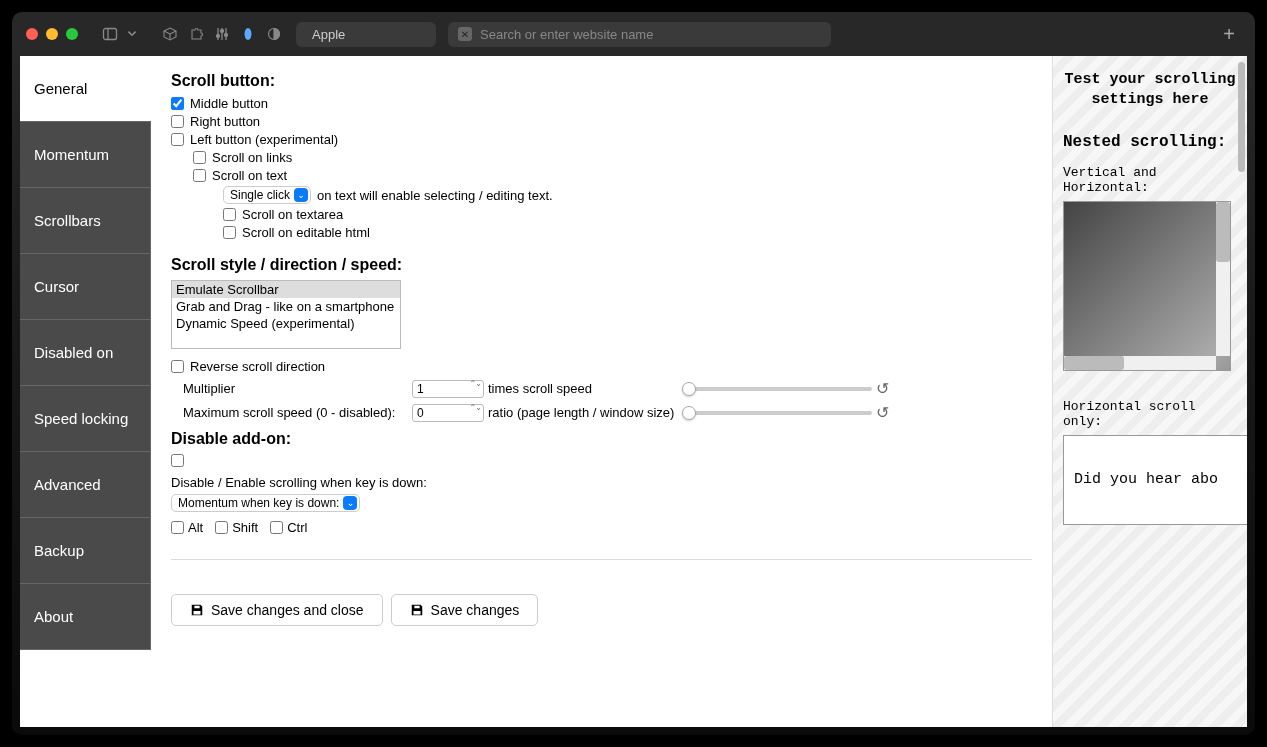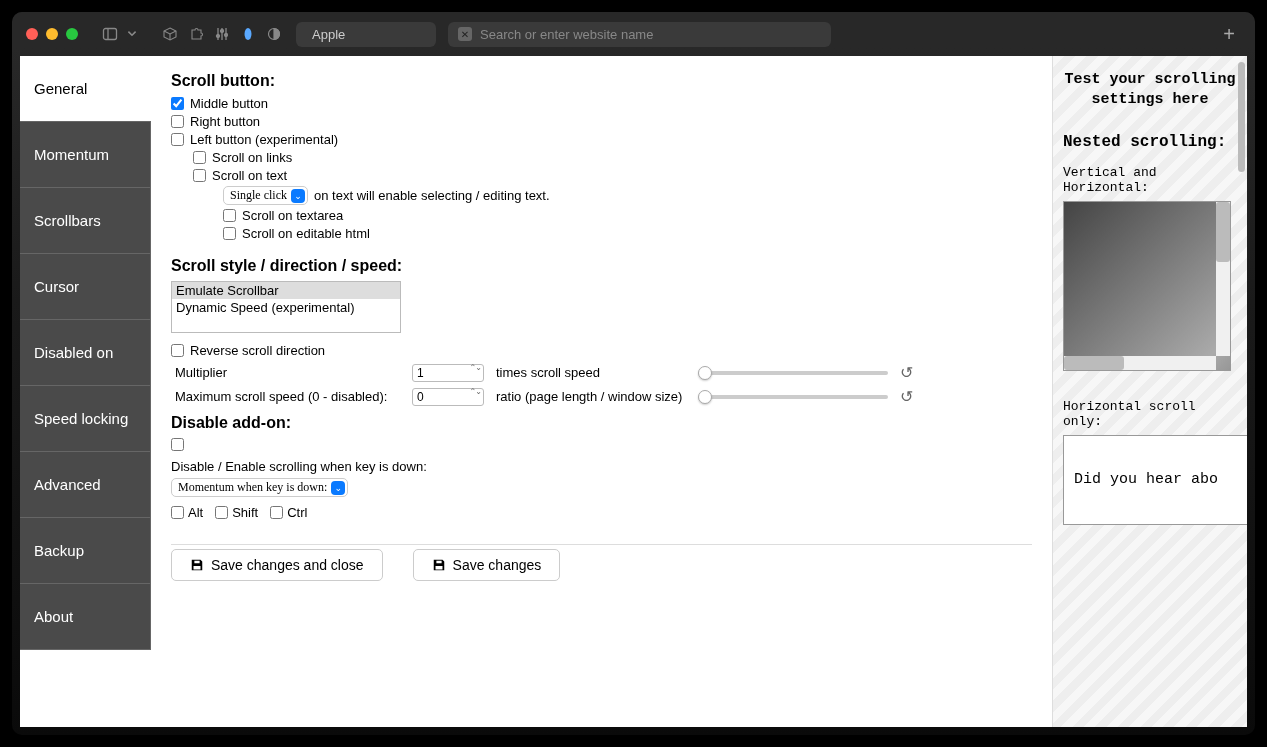--- a/index.html
+++ b/index.html
@@ -92,52 +92,52 @@
   color: #000;
   position: relative;
 }
 .section-head { font-weight: 700; font-size: 16px; margin-bottom: 6px; }
 .chk-row { display: flex; align-items: center; gap: 6px; margin: 3px 0; }
 .chk-row input[type=checkbox] { width: 13px; height: 13px; accent-color: #0a7aff; }
 .indent1 { margin-left: 22px; }
 .indent2 { margin-left: 52px; }
 .select-blue-arrow {
   display: inline-flex; align-items: center; background: #fff; border: 1px solid #ccc;
-  border-radius: 5px; padding: 1px 2px 1px 6px; font-size: 12px; gap: 4px; font-family: Liberation Serif, serif;
+  border-radius: 5px; padding: 1px 2px 1px 6px; font-size: 12px; gap: 4px;
 }
 .blue-arrow {
   background: #0a7aff; color: #fff; border-radius: 4px; width: 14px; height: 14px;
   display: inline-flex; align-items: center; justify-content: center; font-size: 9px;
 }
 .listbox {
   border: 1px solid #bbb; width: 230px; font-size: 13px; margin: 4px 0 10px 0;
 }
 .listbox .opt { padding: 1px 4px; }
 .listbox .opt.sel { background: #ddd; }
-.form-row { display: flex; align-items: center; gap: 12px; margin: 5px 4px; }
+.form-row { display: flex; align-items: center; gap: 4px; margin: 5px 12px; }
 .form-row .lbl { width: 225px; }
 .num-input {
   width: 72px; border: 1px solid #bbb; border-radius: 3px; padding: 1px 16px 1px 4px;
   font-size: 12px; position: relative;
 }
 .num-wrap { position: relative; display: inline-block; }
 .num-wrap::after {
   content: "⌃⌄"; position: absolute; right: 3px; top: 0; font-size: 8px; color: #666;
   line-height: 8px; letter-spacing: -1px; display: flex; flex-direction: column;
 }
 .slider-track {
   width: 190px; height: 4px; background: #ccc; border-radius: 2px; position: relative;
 }
 .slider-thumb {
   width: 14px; height: 14px; background: #fff; border: 1px solid #aaa; border-radius: 50%;
   position: absolute; top: -5px; left: 0; box-shadow: 0 1px 2px rgba(0,0,0,0.2);
 }
 .reset-icon { color: #666; font-size: 16px; }
 .footer-btns {
-  border-top: 1px solid #ddd; padding-top: 4px; margin-top: 24px; display: flex; gap: 30px;
+  border-top: 1px solid #ddd; padding-top: 34px; margin-top: 24px; display: flex; gap: 8px;
 }
 .save-btn {
   border: 1px solid #ccc; background: #fff; border-radius: 5px; padding: 7px 18px;
   font-size: 14px; display: flex; align-items: center; gap: 7px; cursor: pointer;
 }
 .save-btn svg { width: 14px; height: 14px; }
 
 .test-panel {
   width: 195px;
   border-left: 1px solid #ddd;
@@ -297,20 +297,21 @@
           <span>Scroll on textarea</span>
         </label>
       <label class="chk-row indent2" style="margin-left:52px">
           <input type="checkbox" style="">
           <span>Scroll on editable html</span>
         </label>
 
       <div class="section-head" style="margin-top:16px">Scroll style / direction / speed:</div>
       <div class="listbox">
         <div class="opt sel">Emulate Scrollbar</div>
+        <div class="opt">Grab and Drag - like on a smartphone</div>
         <div class="opt">Dynamic Speed (experimental)</div>
         <div class="opt" style="height:16px"></div>
       </div>
       <label class="chk-row">
           <input type="checkbox" style="">
           <span>Reverse scroll direction</span>
         </label>
 
       <div class="form-row">
         <span class="lbl">Multiplier</span>

